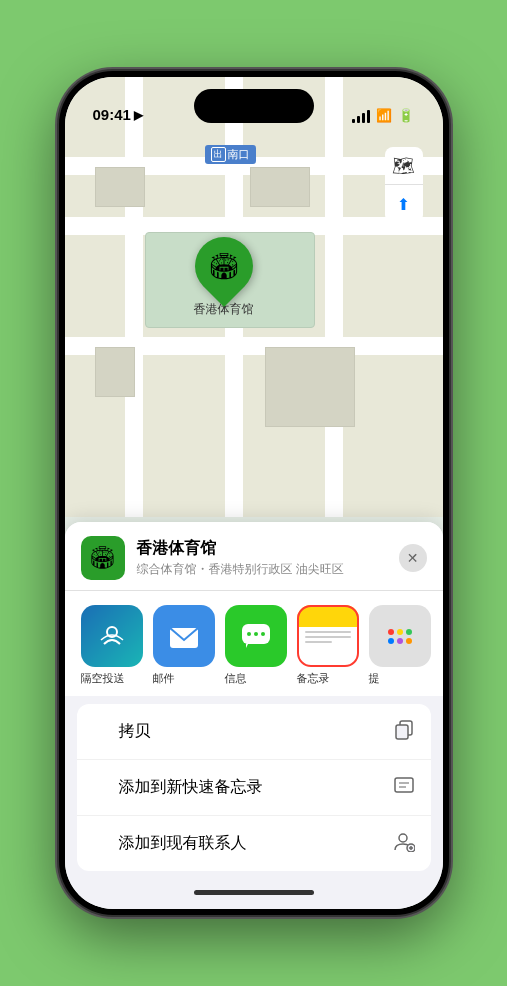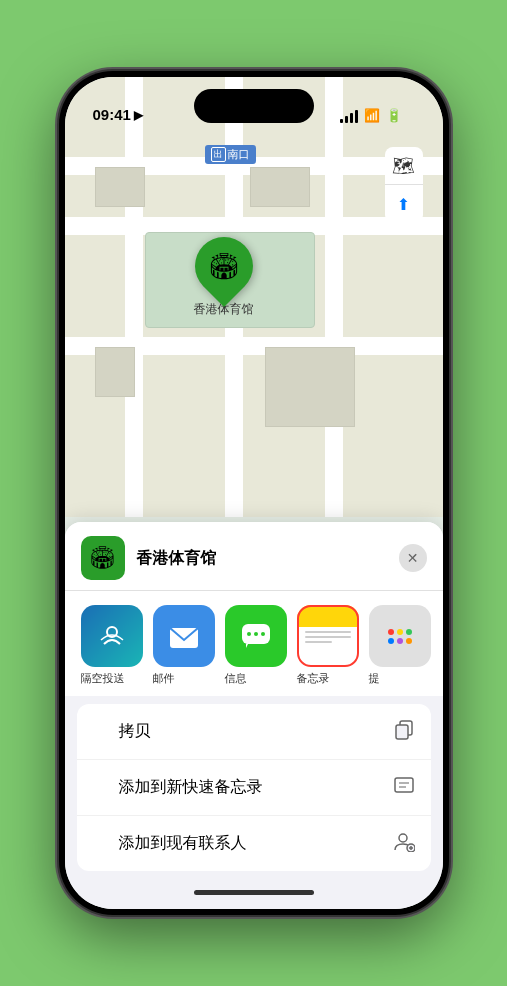--- a/index.html
+++ b/index.html
@@ -36,21 +36,21 @@
       transform: translateX(-50%);
       width: 120px;
       height: 34px;
       background: #000;
       border-radius: 20px;
       z-index: 100;
     }
     
     .status-bar {
       position: absolute;
-      top: 0; left: 0; right: 12px;
+      top: 0; left: 0; right: 0;
       height: 54px;
       display: flex;
       align-items: flex-end;
       justify-content: space-between;
       padding: 0 28px 8px;
       z-index: 50;
     }
     .status-time {
       font-size: 15px;
       font-weight: 600;
@@ -421,20 +421,21 @@
       </div>
       <span class="pin-label">香港体育馆</span>
     </div>
 
     <div class="bottom-sheet">
 
       <div class="sheet-header">
         <div class="venue-icon">🏟</div>
         <div class="venue-info">
           <div class="venue-name">香港体育馆</div>
+          <div class="venue-desc">综合体育馆・香港特别行政区 油尖旺区</div>
         </div>
         <button class="close-btn">✕</button>
       </div>
 
       <div class="share-row">
 
         <div class="share-item">
           <div class="share-icon airdrop">
             <svg width="32" height="32" viewBox="0 0 32 32">
               <circle cx="16" cy="12" r="5" fill="none" stroke="white" stroke-width="2"></circle>

